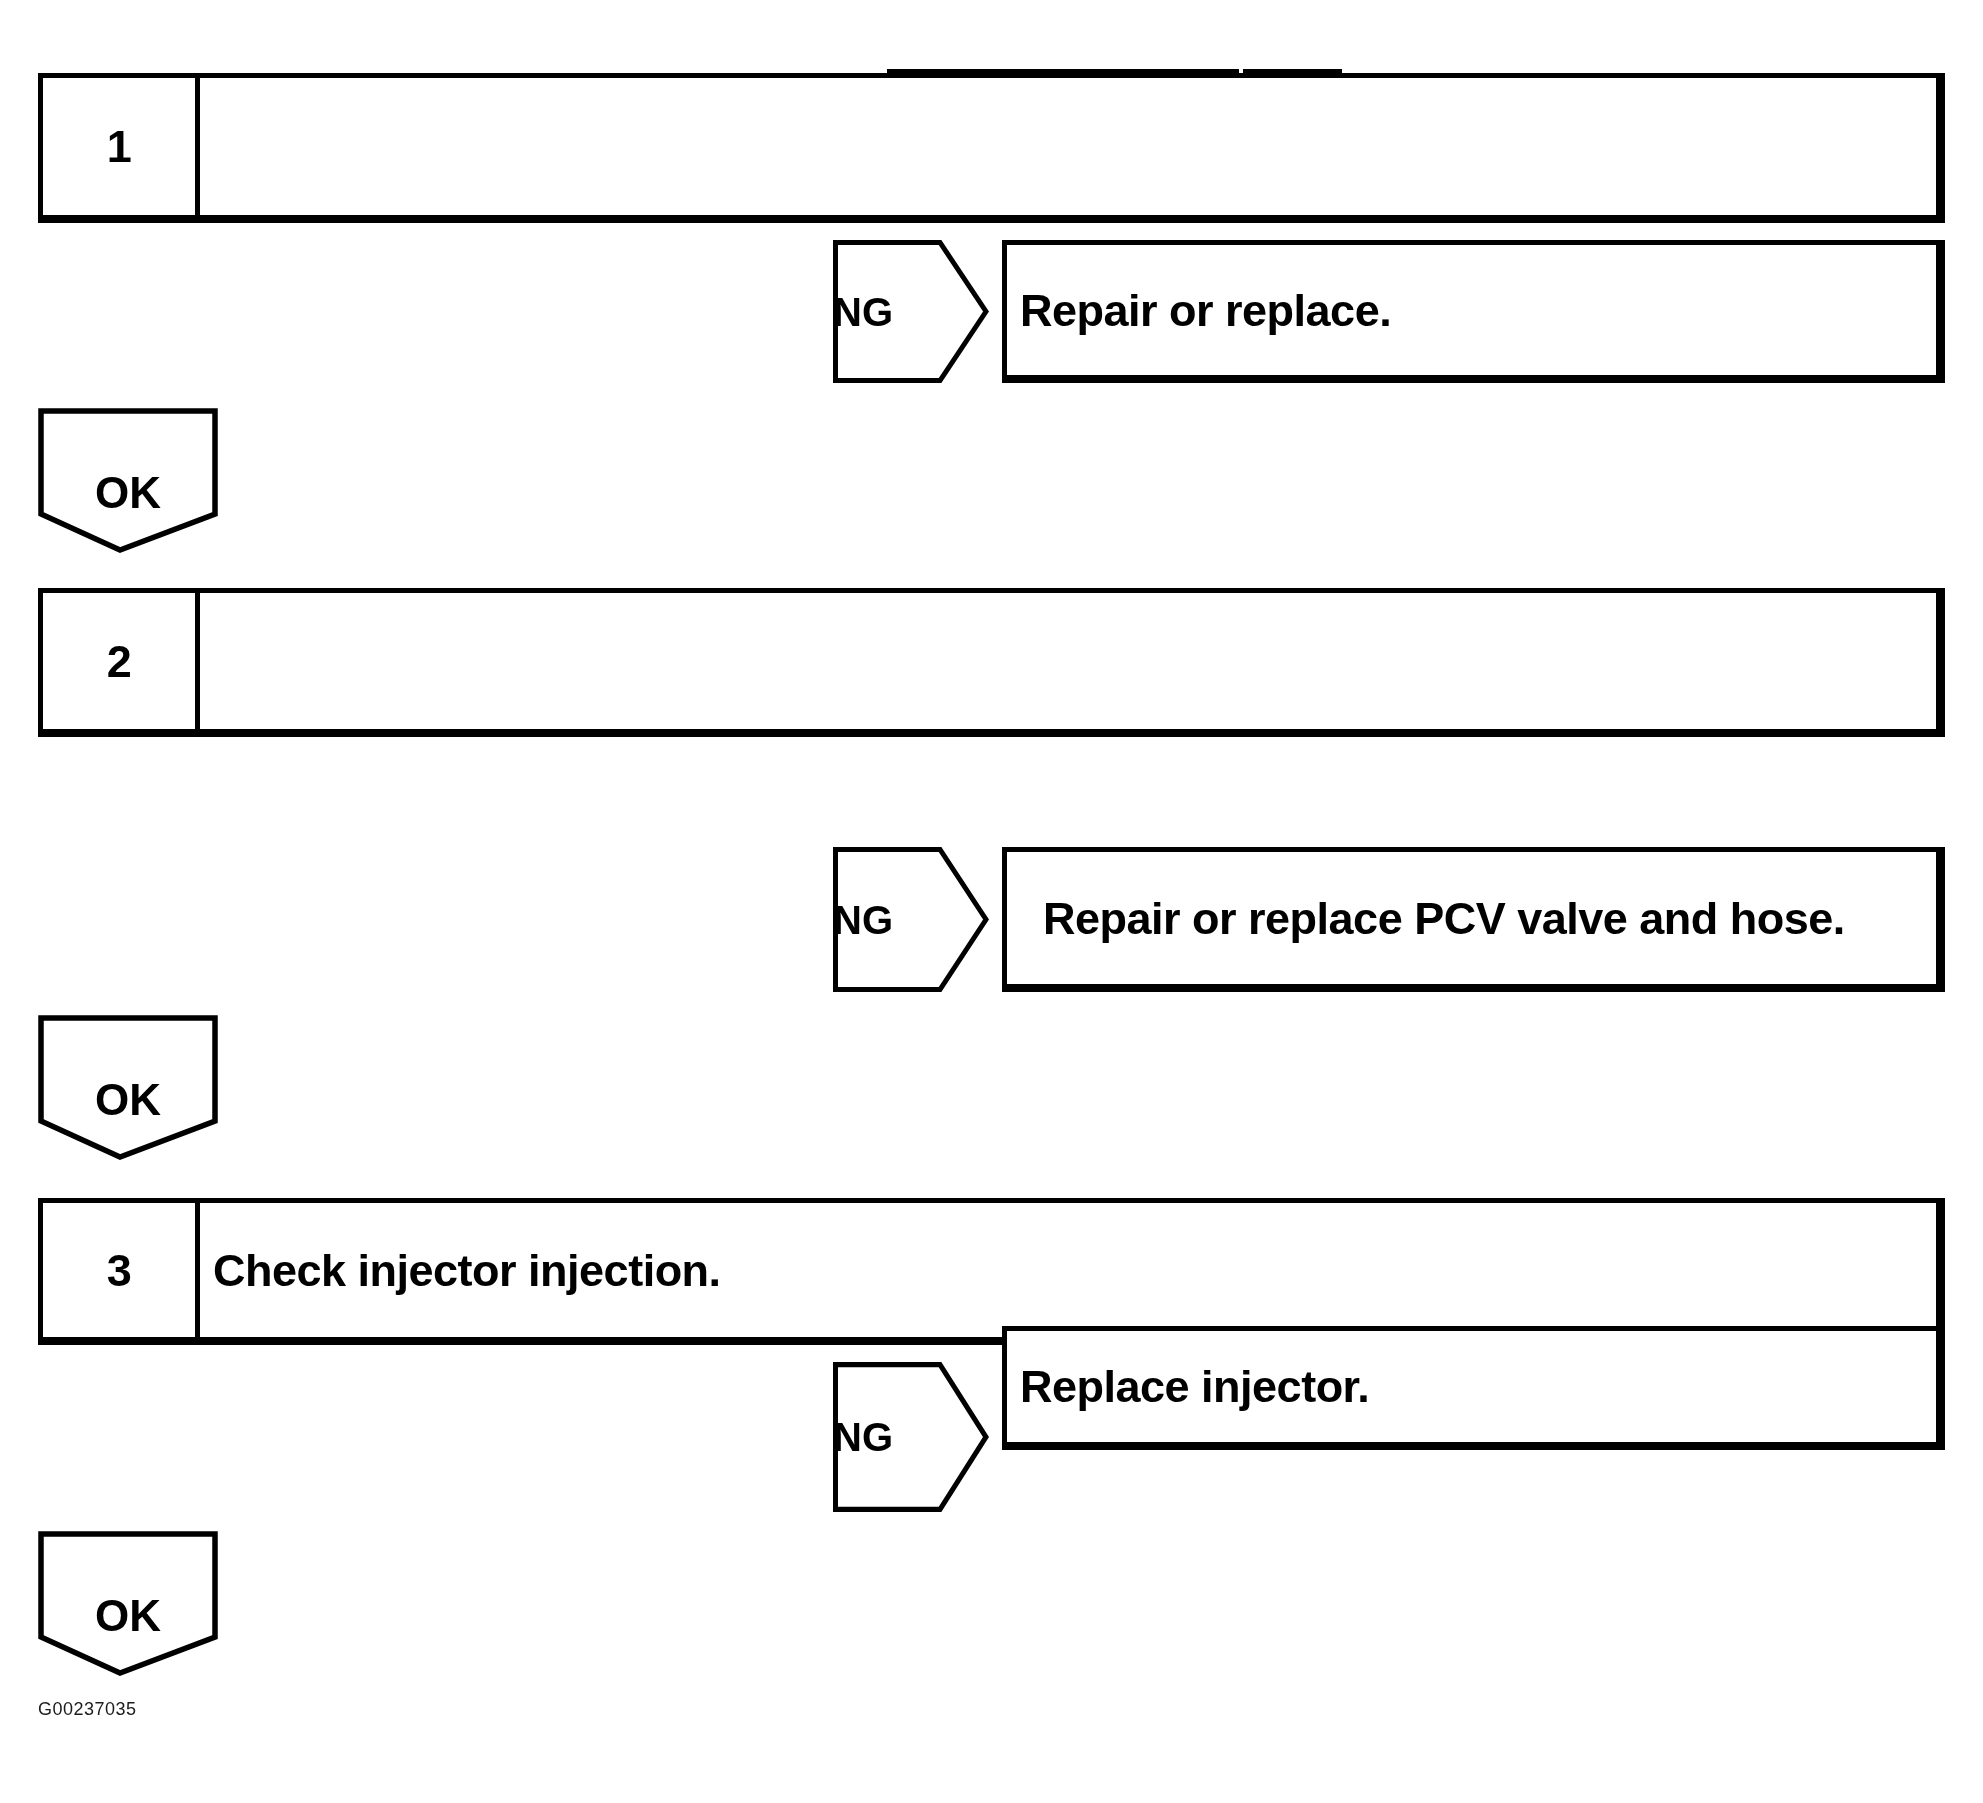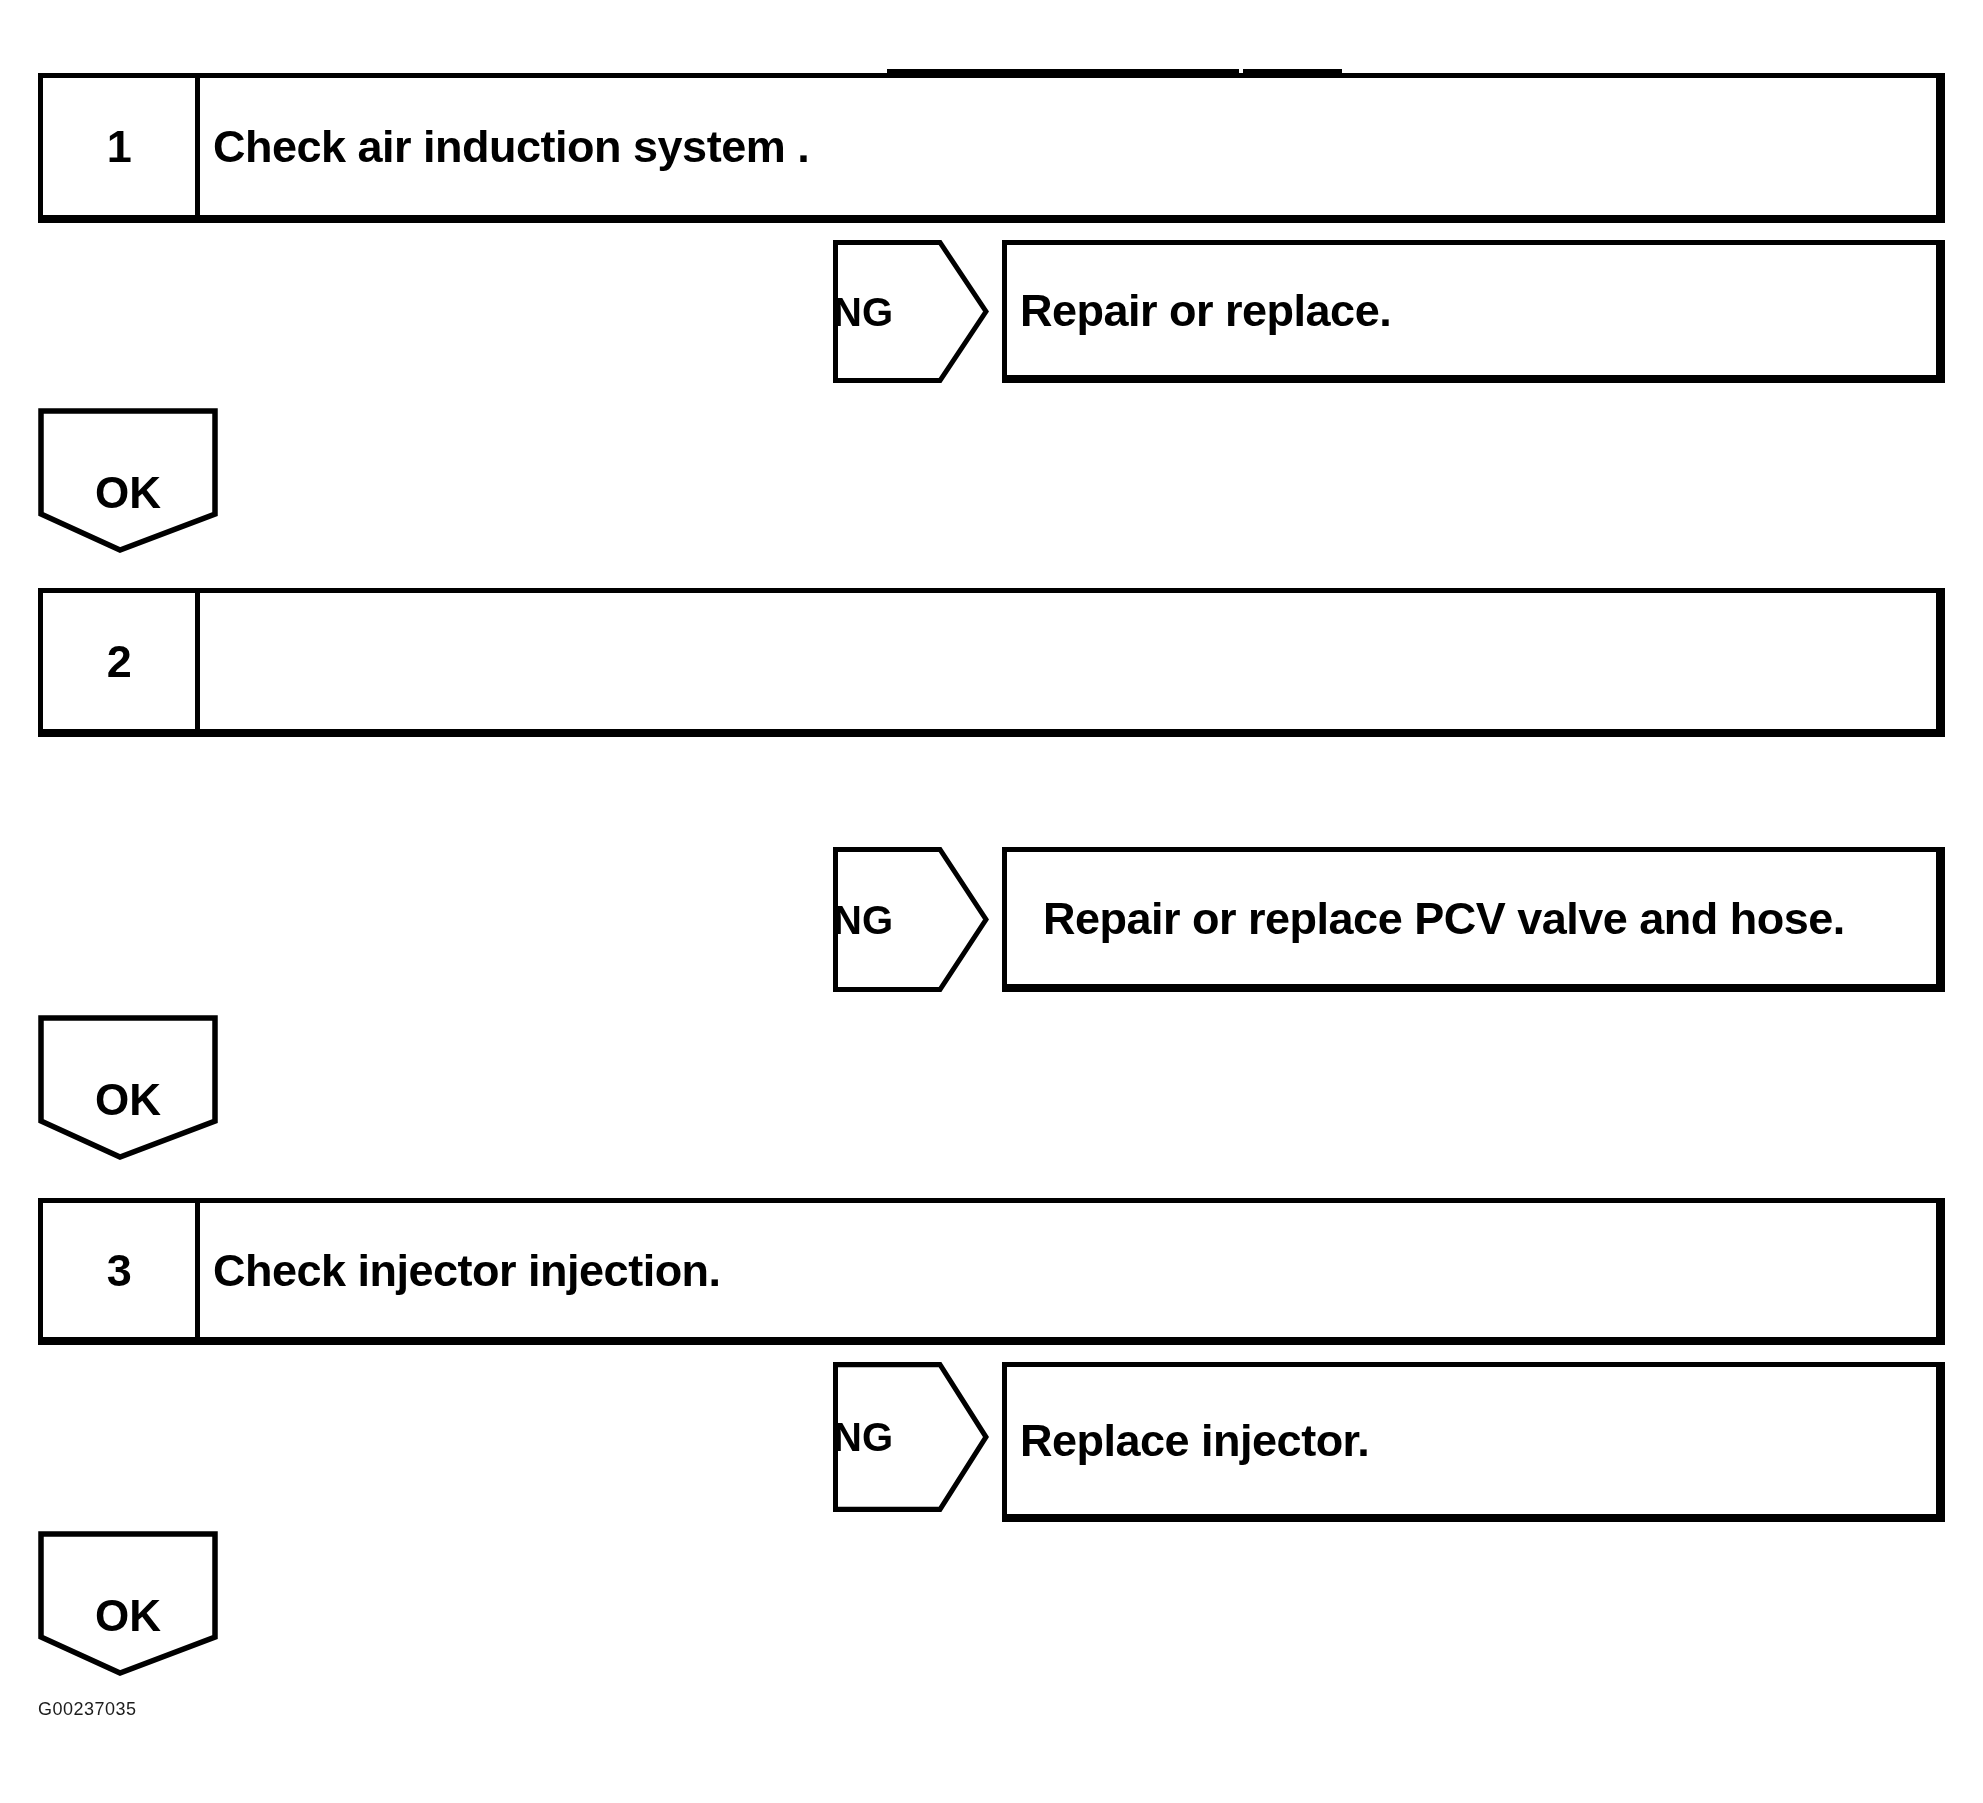--- a/index.html
+++ b/index.html
@@ -60,21 +60,21 @@
   .result-box{
     position:absolute;left:1002px;width:943px;
     box-sizing:border-box;
     border:5px solid var(--color-line);
     border-bottom-width:8px;border-right-width:9px;
     display:flex;align-items:center;padding-left:13px;
     background:var(--color-background);
   }
   .rb1{top:240px;height:143px;text-align:center;}
   .rb2{top:847px;height:145px;padding-left:36px;}
-  .rb3{top:1362px;height:160px;}
+  .rb3{top:1326px;height:124px;}
 
   
   .ok-conn{position:absolute;left:38px;width:180px;height:145px;}
   .ok1{top:408px;}
   .ok2{top:1015px;}
   .ok3{top:1531px;}
   .ok-label-wrap{
     position:absolute;left:0;top:0;right:0;height:107px;
     display:flex;align-items:flex-end;justify-content:center;
   }
@@ -92,23 +92,20 @@
 
 <div class="page">
 
   <div class="artifact-bar">
     <div class="artifact-notch"></div>
   </div>
 
   <div class="main-box mb1">
     <div class="num-cell">
       <span class="bold-text">1</span>
-    </div>
-    <div class="instr-cell">
-      <span class="bold-text">Check air induction system .</span>
     </div>
   </div>
   <div class="ng-conn ng1">
     <svg class="pent-svg" viewBox="0 0 156 145" preserveAspectRatio="none">
       <polygon points="2.5,2.5 107,2.5 153,72.5 107,142.5 2.5,142.5" stroke-width="5"></polygon>
     </svg>
     <div class="ng-label-wrap">
       <span class="ng-text">NG</span>
     </div>
   </div>

